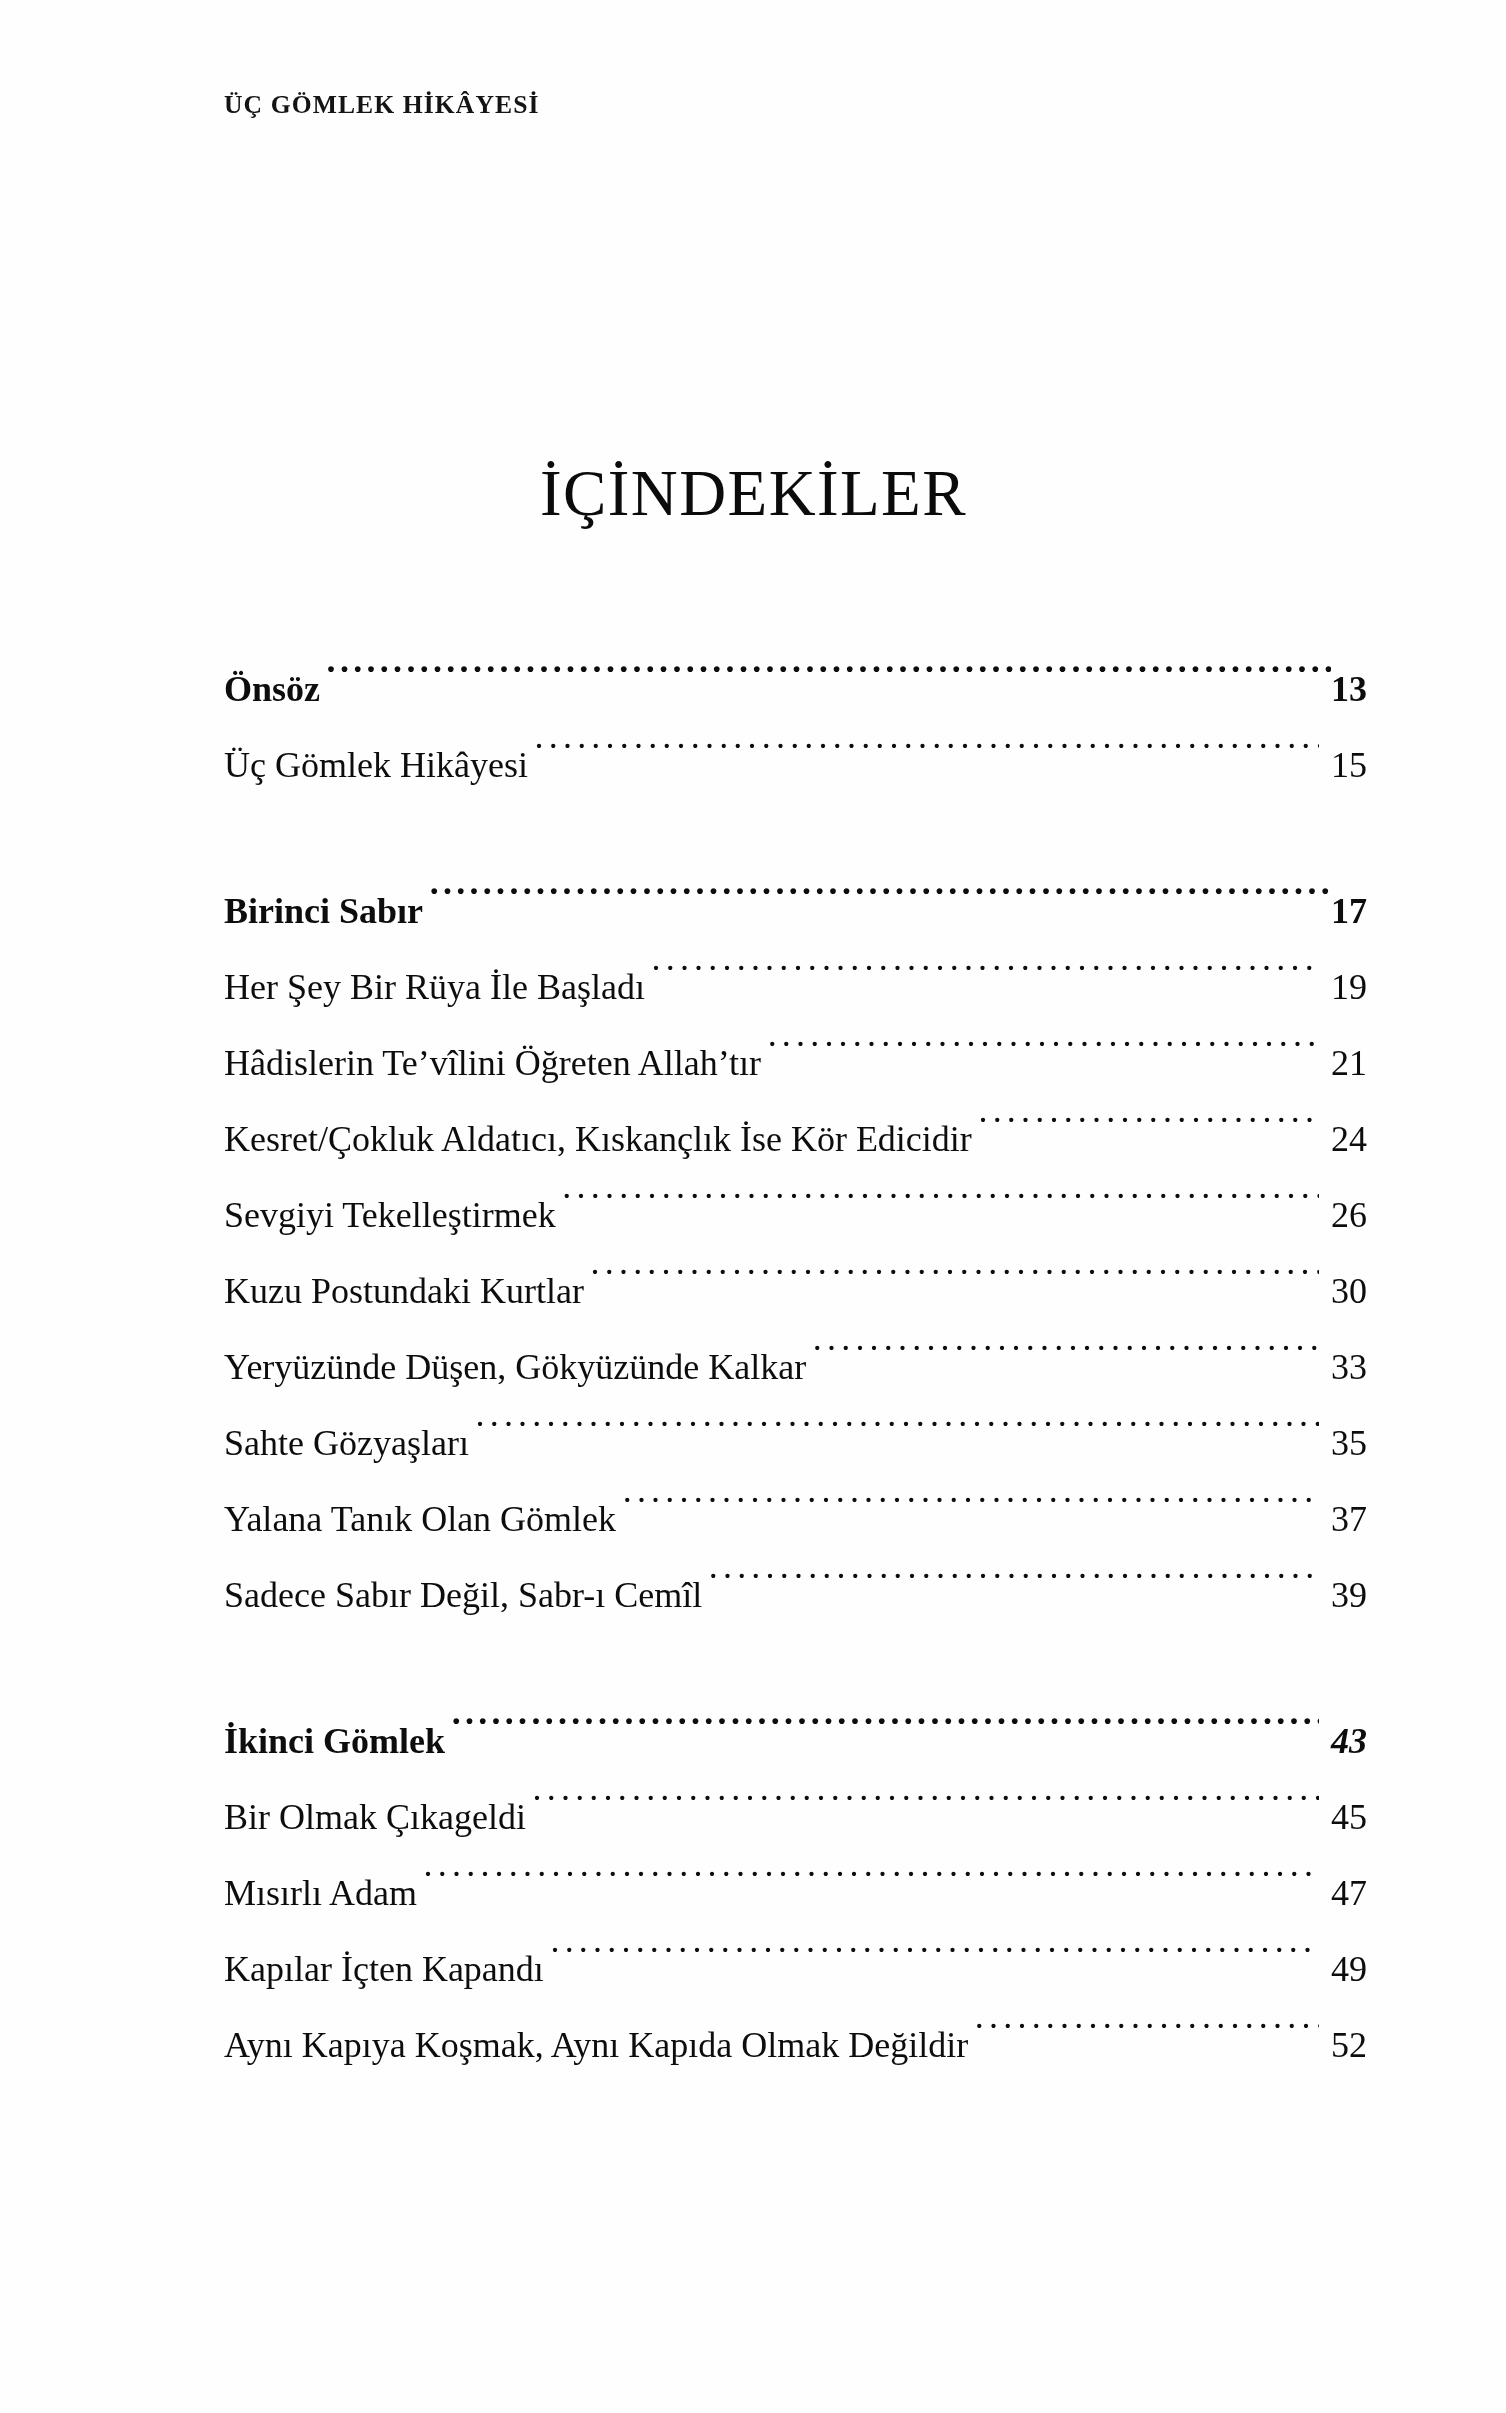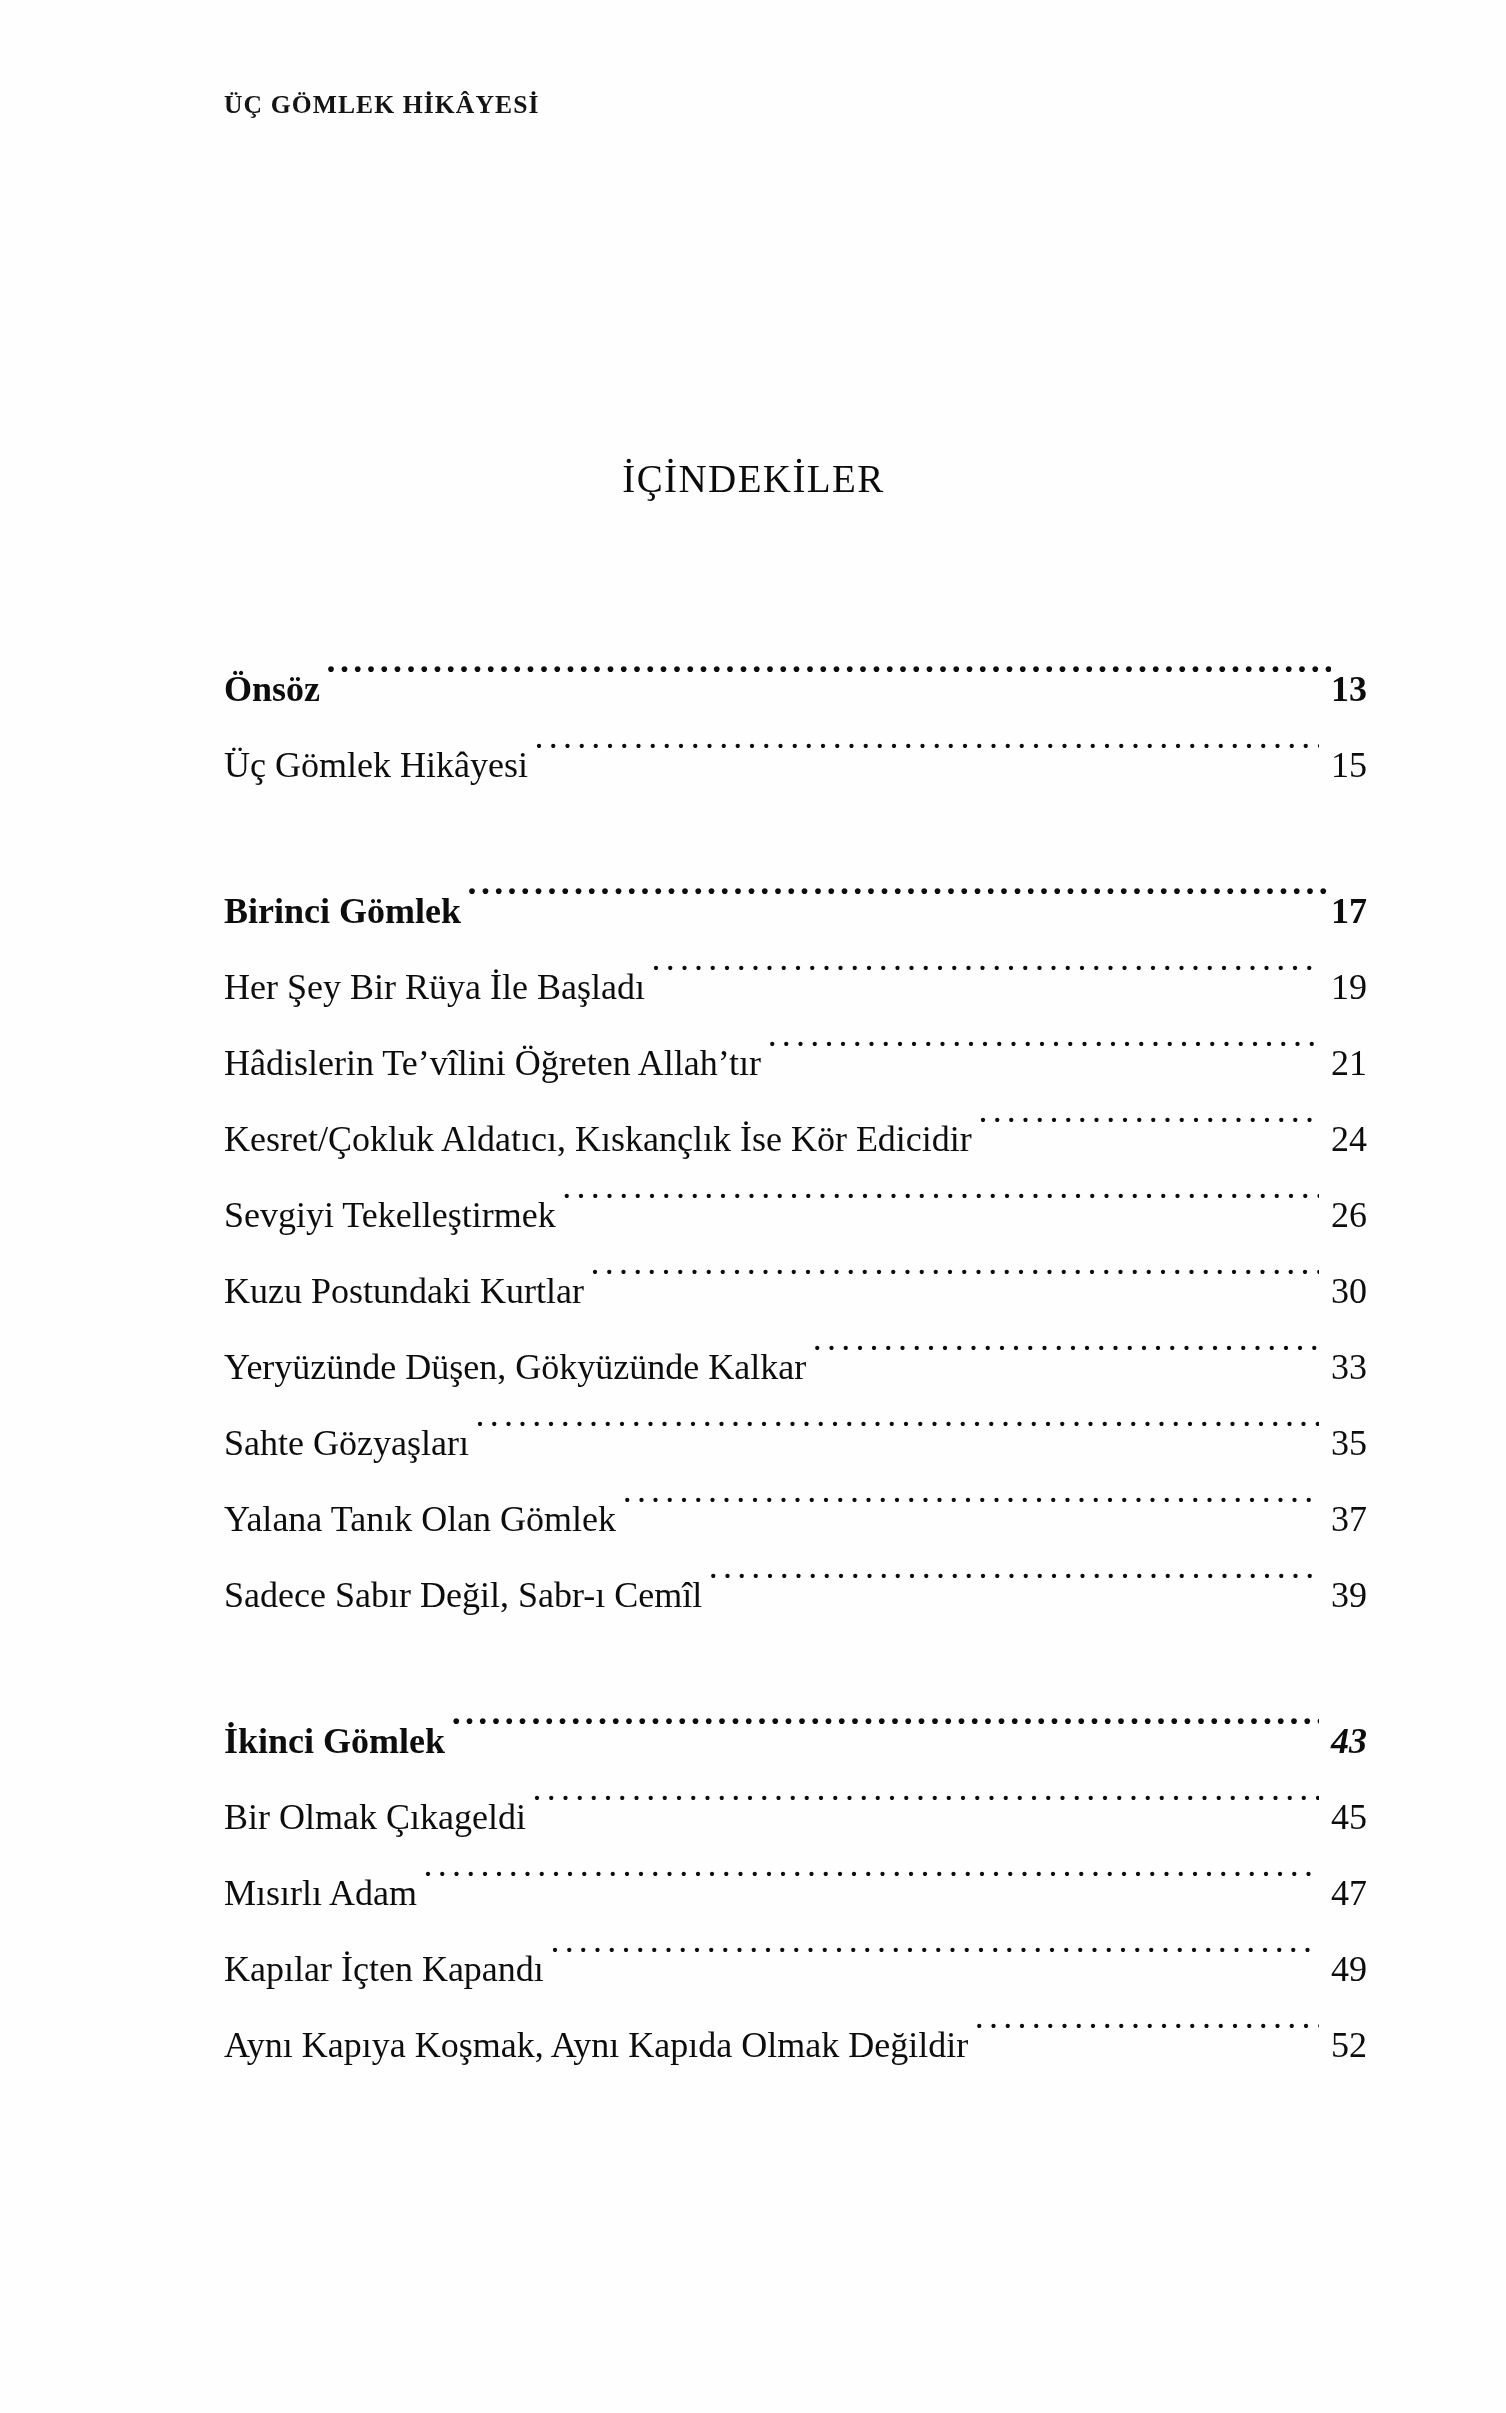--- a/index.html
+++ b/index.html
@@ -34,21 +34,21 @@
     color: #141414;
   }
 
   
   .toc-title {
     position: absolute;
     left: 0;
     right: 0;
     top: 456px;
     text-align: center;
-    font-size: 39px;
+    font-size: 65px;
     letter-spacing: 1.4px;
     font-weight: 400;
     color: #0b0b0b;
   }
 
   
   .toc-body {
     position: absolute;
     left: 224px;
     top: 651px;
@@ -130,21 +130,21 @@
           <span class="entry-page">13</span>
         </div>
         <div class="toc-entry regular spaced">
           <span class="entry-title">Üç Gömlek Hikâyesi</span>
           <span class="leader"></span>
           <span class="entry-page">15</span>
         </div>
       </div>
       <div class="toc-group">
         <div class="toc-entry section">
-          <span class="entry-title">Birinci Gömlek</span>
+          <span class="entry-title">Birinci Sabır</span>
           <span class="leader"></span>
           <span class="entry-page">17</span>
         </div>
         <div class="toc-entry regular spaced">
           <span class="entry-title">Her Şey Bir Rüya İle Başladı</span>
           <span class="leader"></span>
           <span class="entry-page">19</span>
         </div>
         <div class="toc-entry regular spaced">
           <span class="entry-title">Hâdislerin Te’vîlini Öğreten Allah’tır</span>

